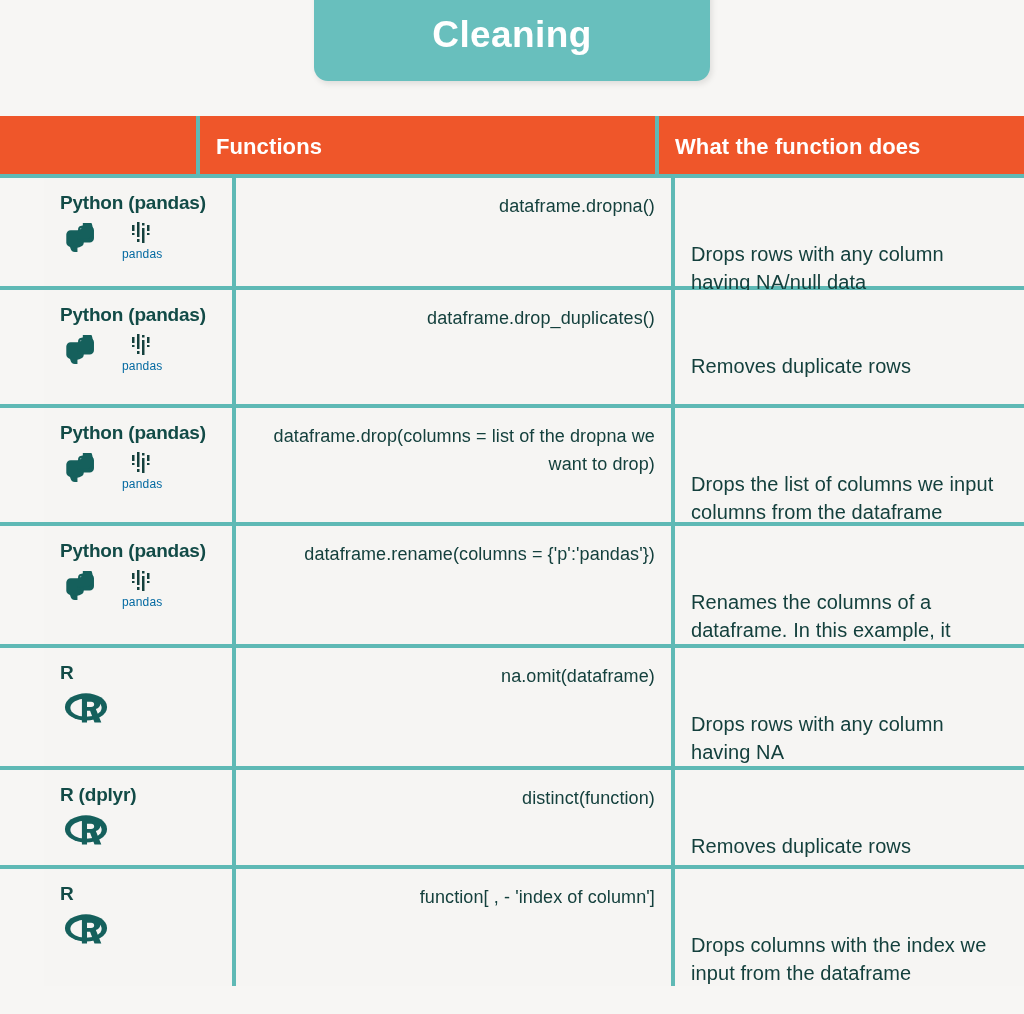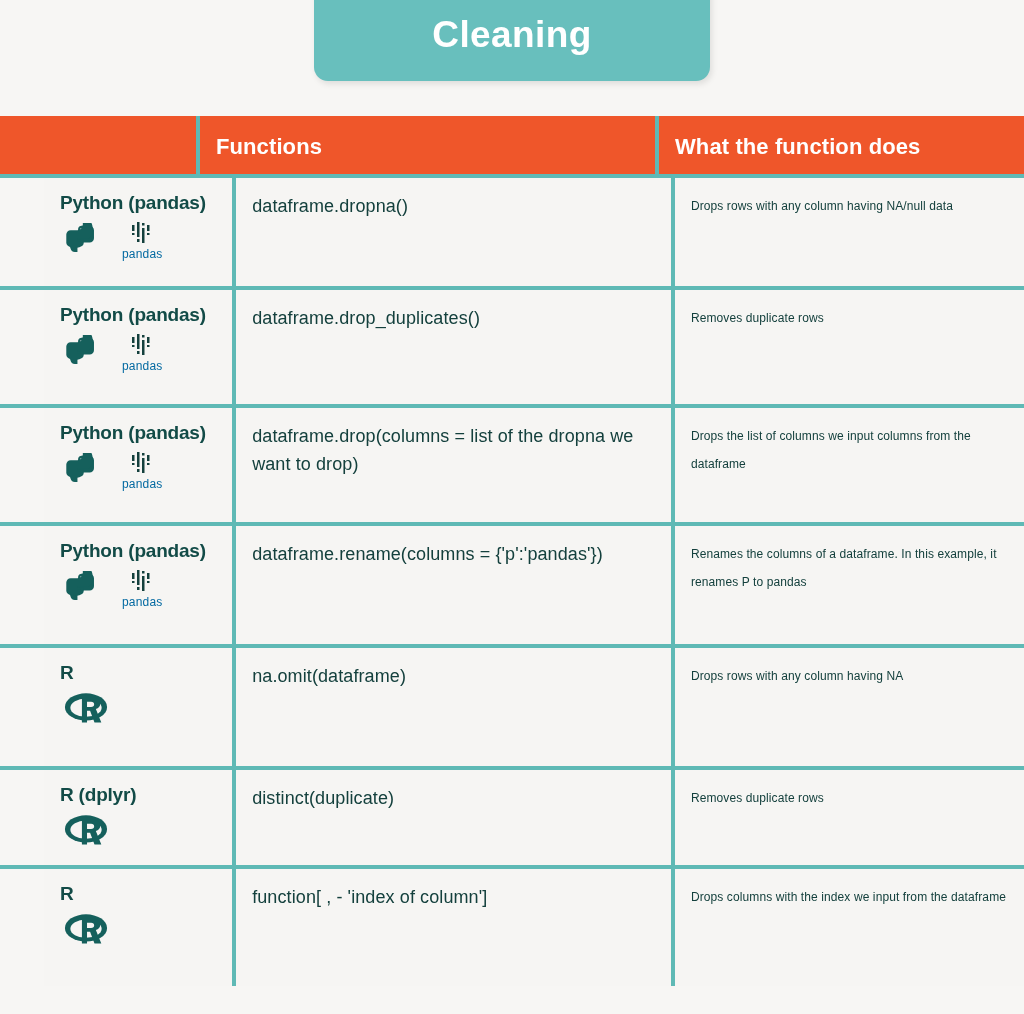--- a/index.html
+++ b/index.html
@@ -127,26 +127,28 @@
     letter-spacing: 0.2px;
     line-height: 1;
   }
 
   
   .fn-text {
     color: #14403d;
     font-size: 18px;
     line-height: 28px;
     letter-spacing: 0.1px;
+    text-align: right;
   }
   .desc-text {
     color: #14403d;
-    font-size: 12px;
+    font-size: 20px;
     line-height: 28px;
     letter-spacing: 0.1px;
+    margin-top: 48px;
   }
 </style>
 </head>
 <body>
 
 <div class="page">
 
   <div class="title-area">
     <div class="title-pill">
       <span class="title-text">Cleaning</span>
@@ -309,21 +311,21 @@
         <div class="lang-label">R (dplyr)</div>
         <div class="logo-strip">
           <svg class="r-logo" viewBox="0 0 128 100">
             <ellipse cx="64" cy="44" rx="62" ry="40" fill="#15605c"></ellipse>
             <ellipse cx="64" cy="46" rx="46" ry="27" fill="#f6f5f3"></ellipse>
             <path fill="#15605c" d="M52 16h30c15 0 24 7 24 18 0 8-5 14-13 16l16 40H89L76 55h-9v35H52z M67 29v15h12c6 0 9-3 9-7.5S85 29 79 29z"></path>
           </svg>
         </div>
       </div>
       <div class="cell c2">
-        <div class="fn-text">distinct(duplicate)</div>
+        <div class="fn-text">distinct(function)</div>
       </div>
       <div class="cell c3">
         <div class="desc-text">Removes duplicate rows</div>
       </div>
     </div>
 
     <div class="row data-row r7">
       <div class="cell c1">
         <div class="lang-label">R</div>
         <div class="logo-strip">

